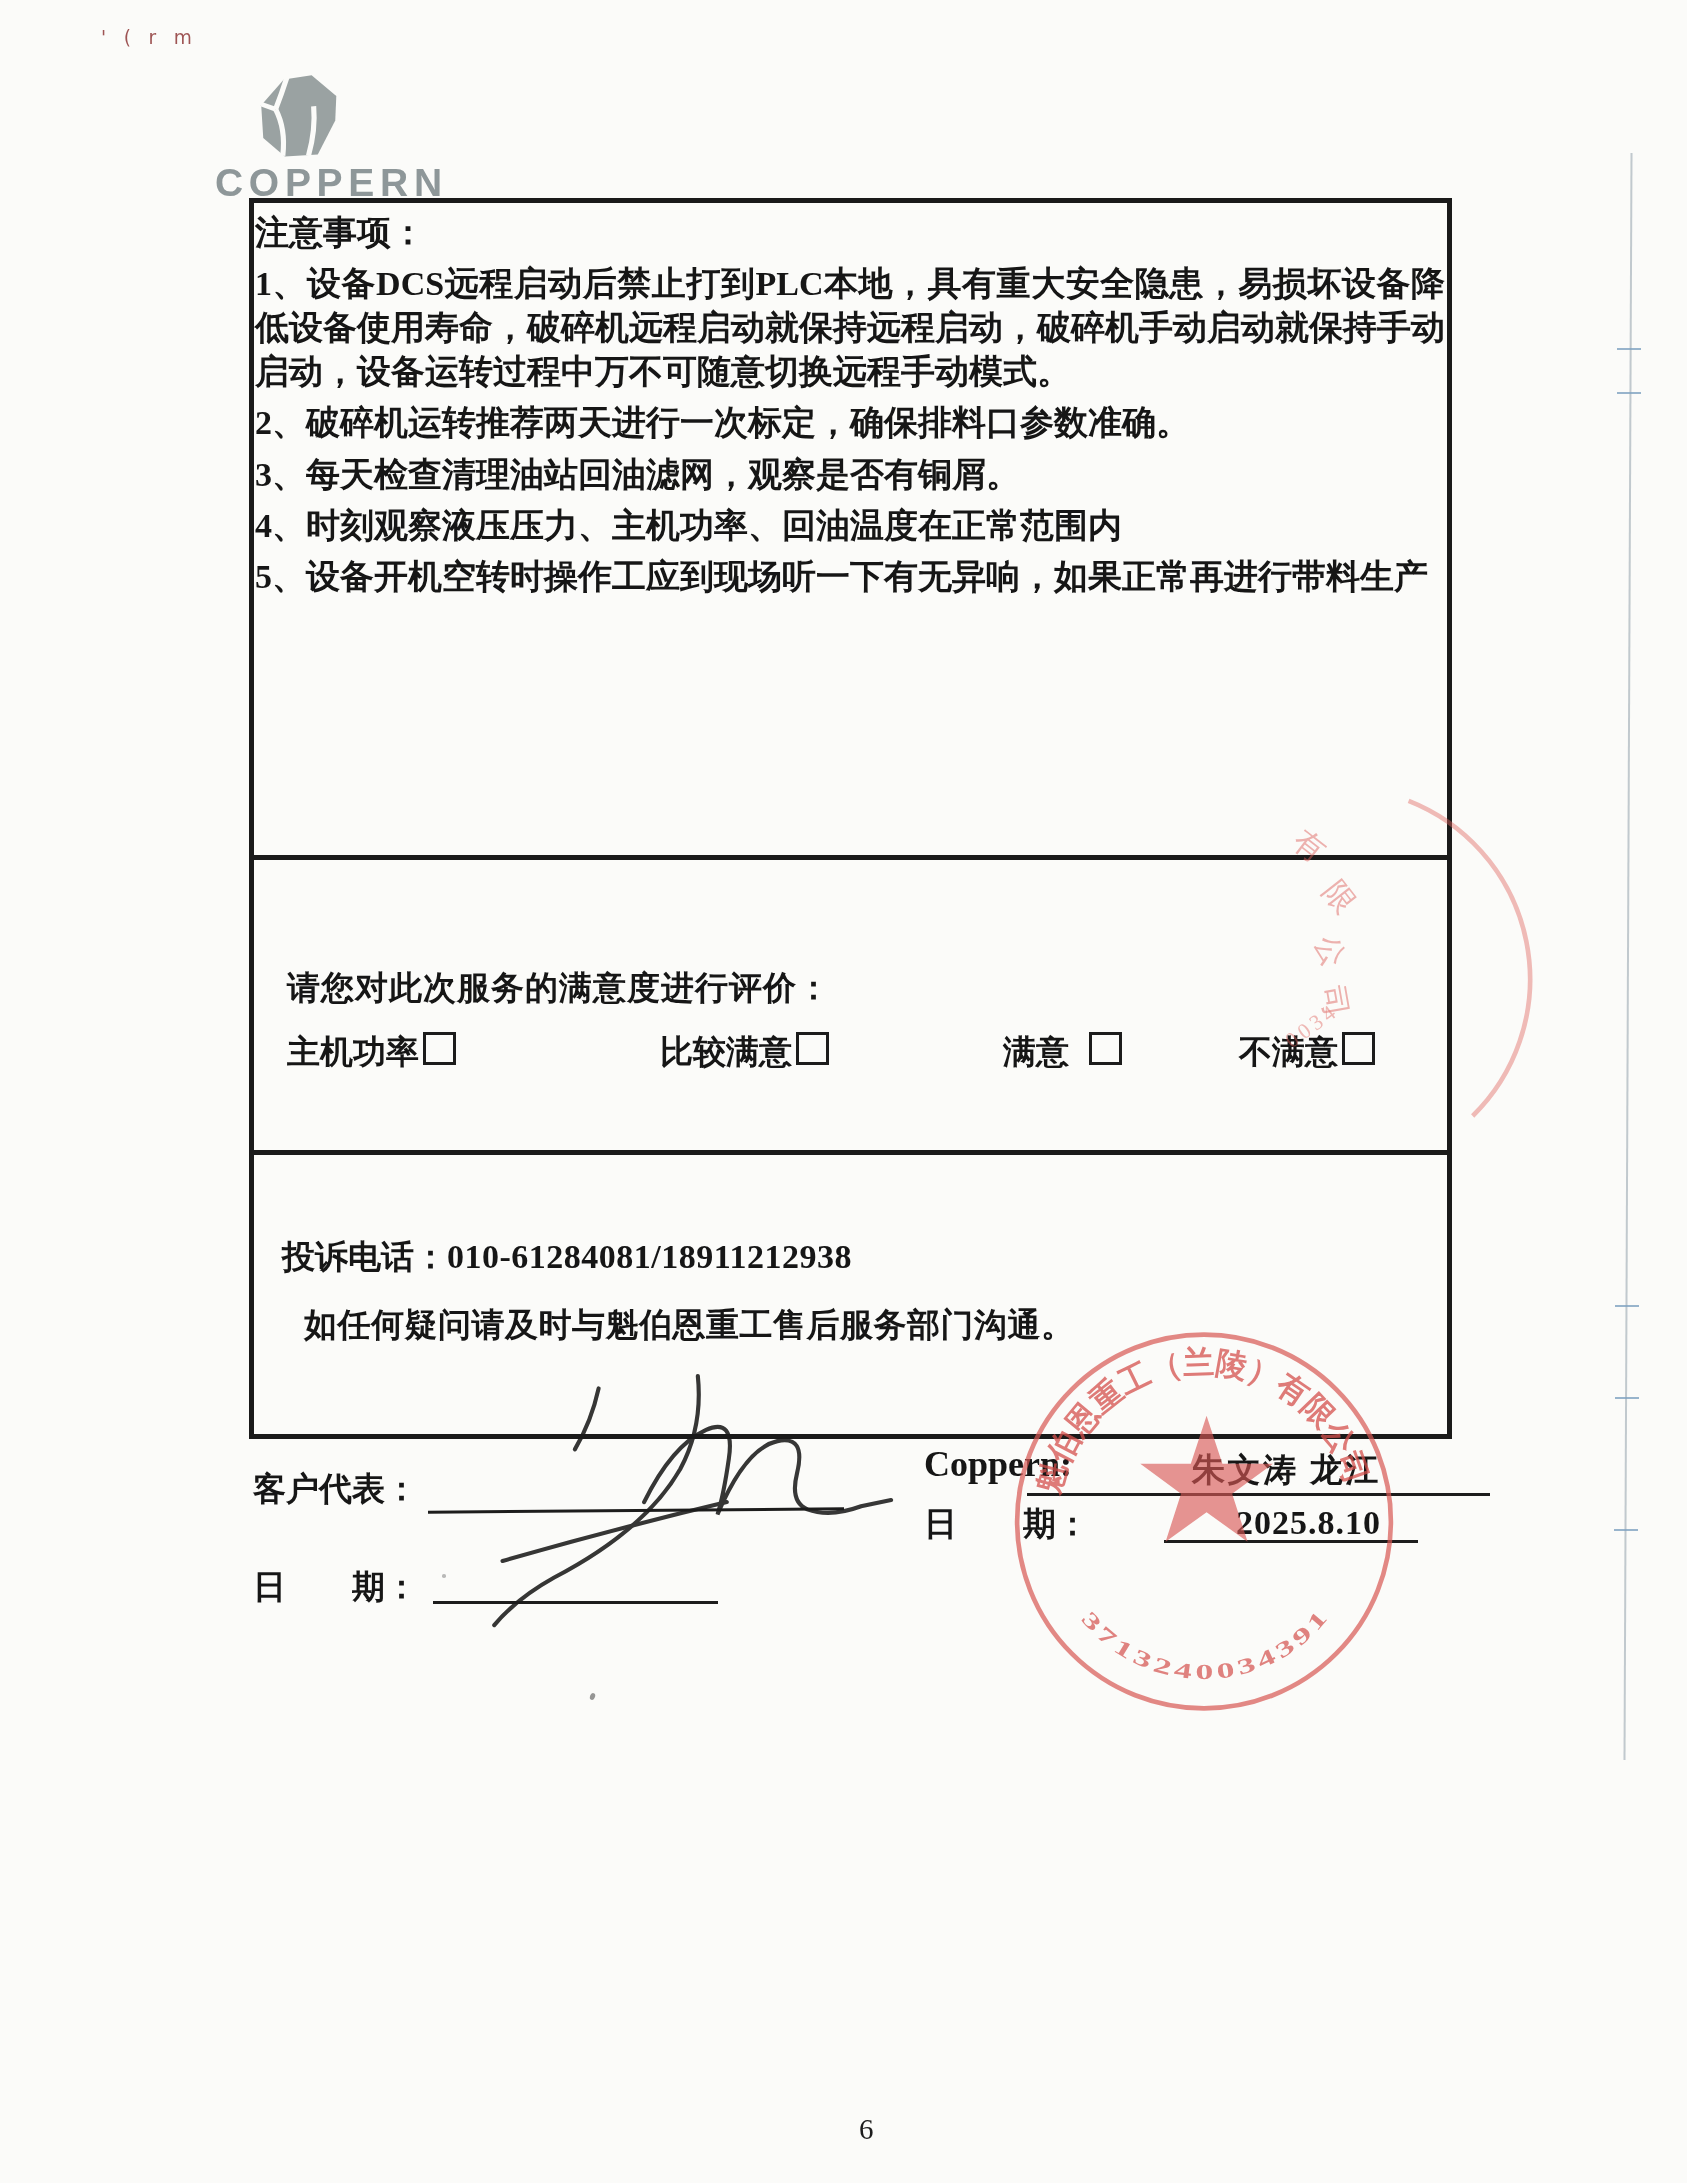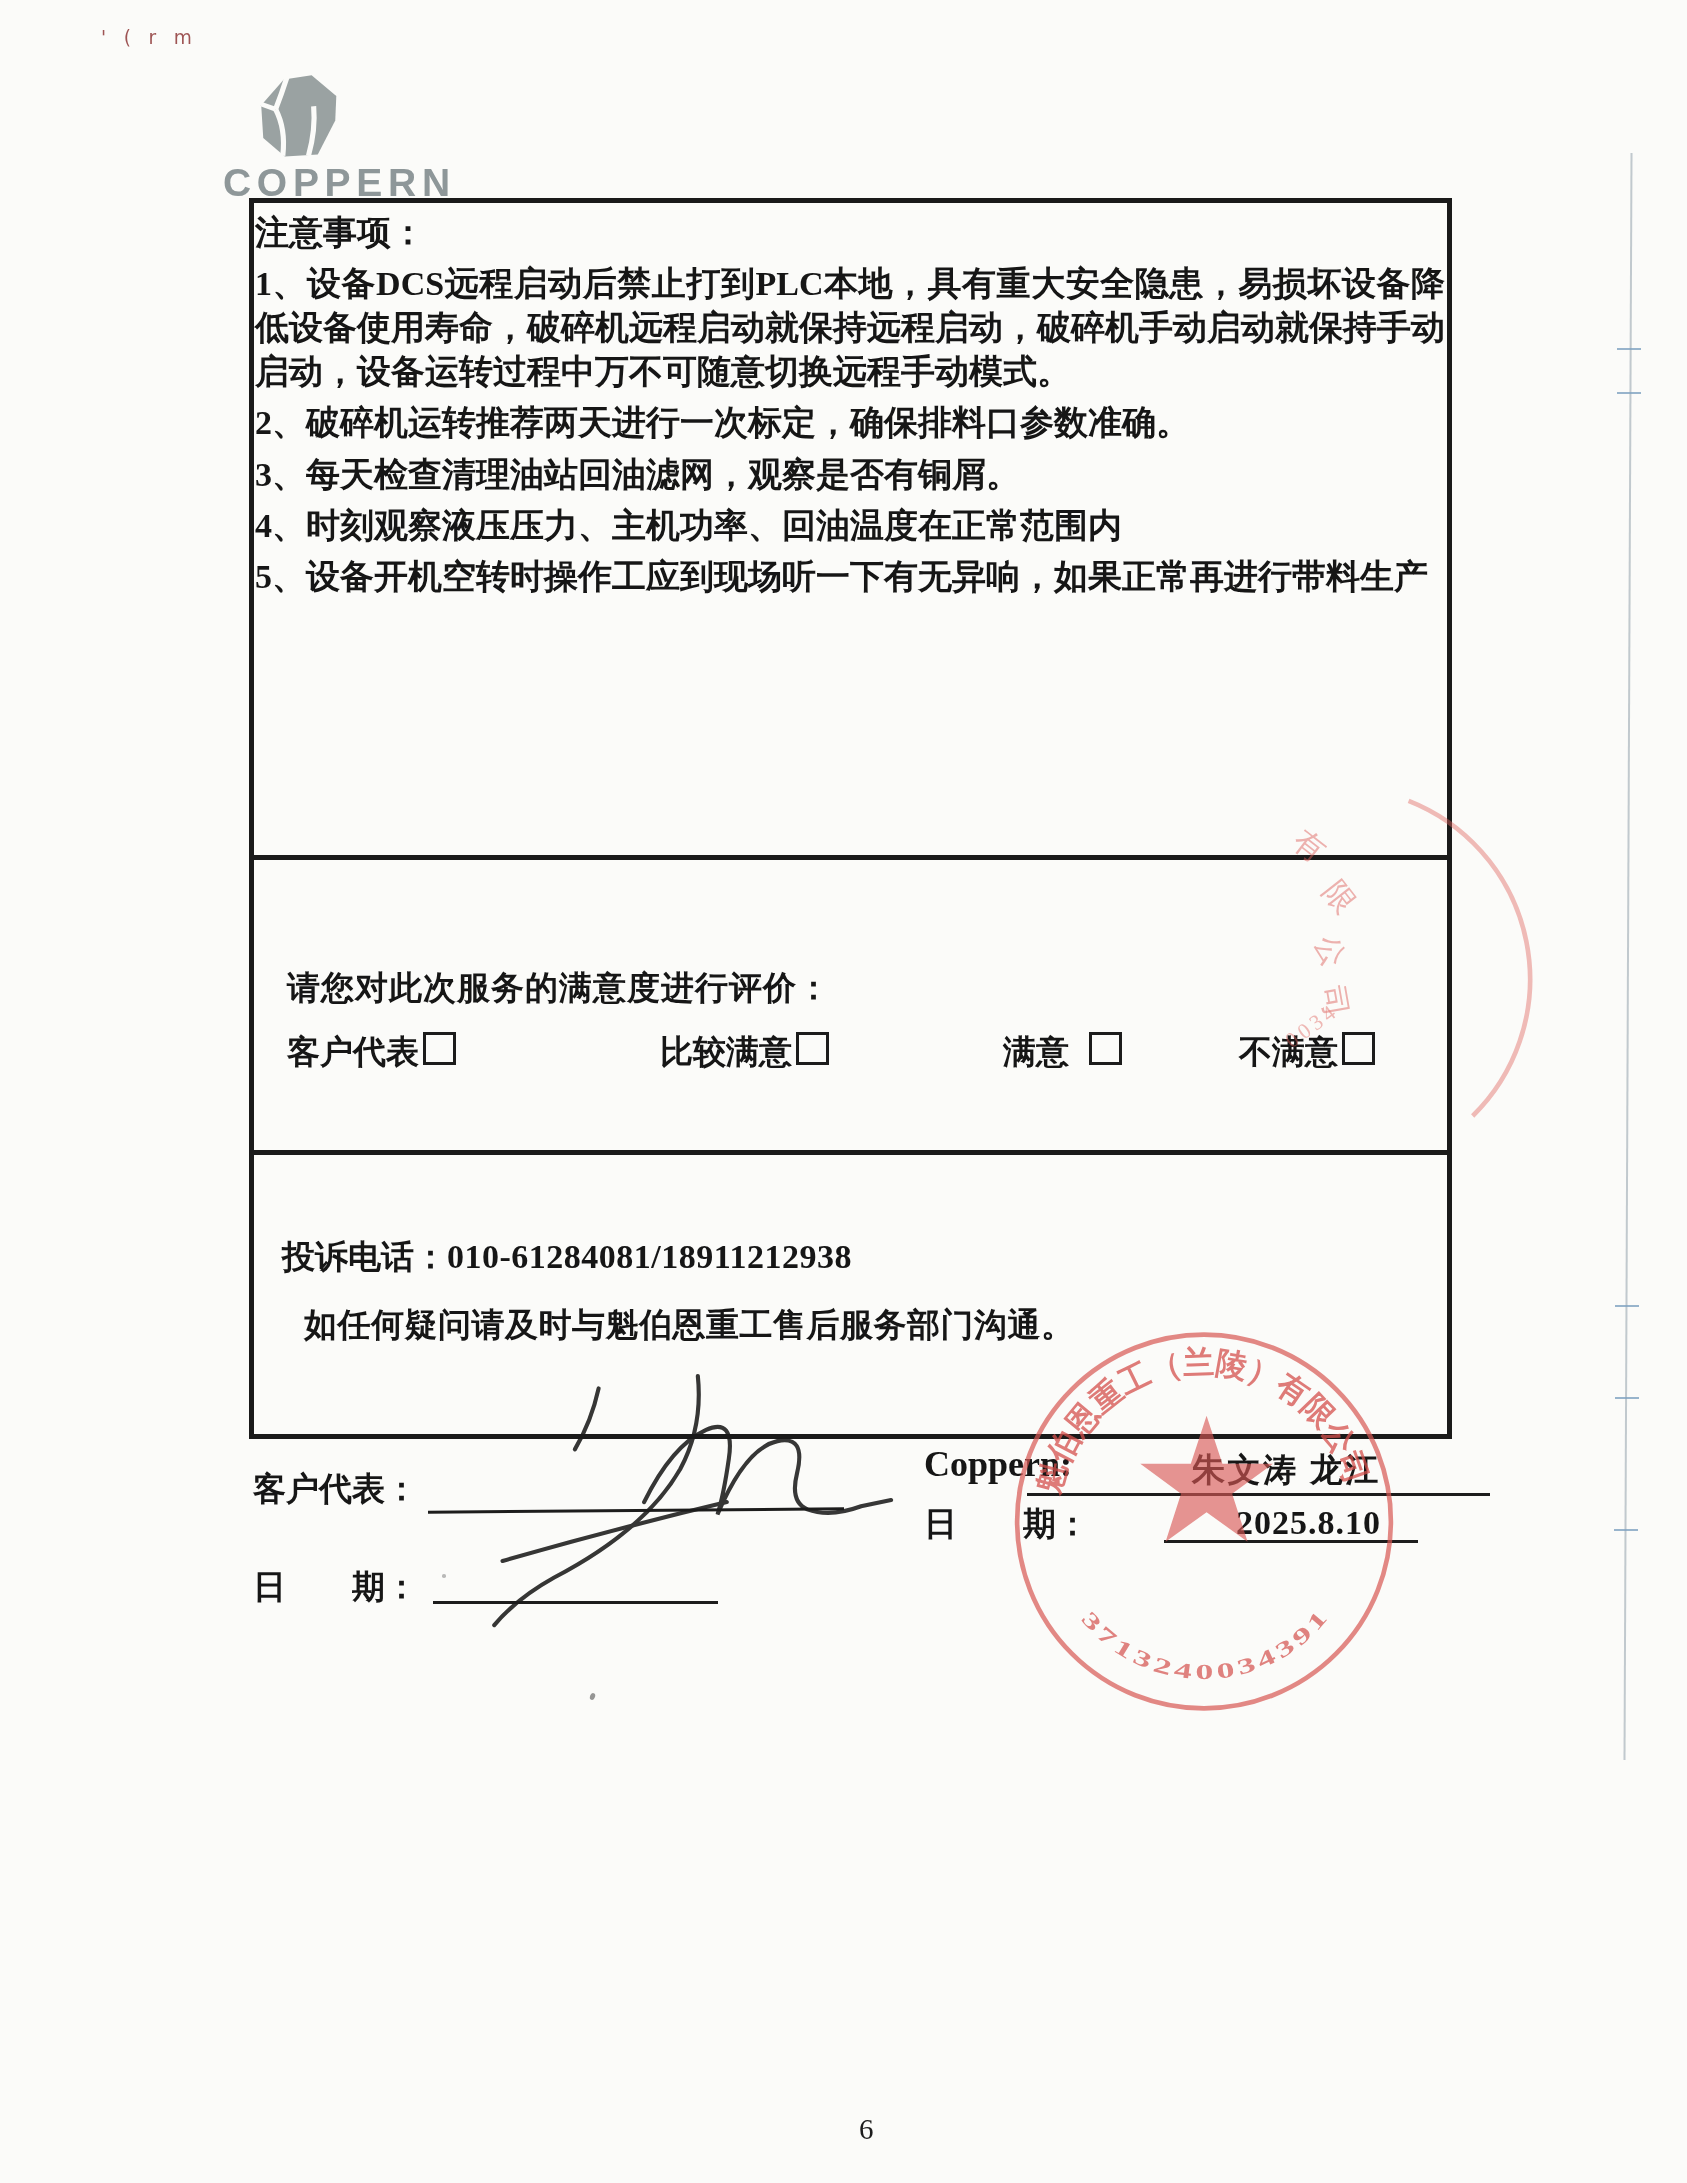--- a/index.html
+++ b/index.html
@@ -13,21 +13,21 @@
   }
   .abs{position:absolute;}
   
   .margin-marks{left:101px;top:27px;font-size:18.6px;color:#7f1d1d;opacity:.75;
     font-family:"DejaVu Sans",sans-serif;letter-spacing:0;}
   .margin-marks span{margin-right:17.6px;}
   
   .brand-text{
     left:215px;top:161px;
     font-family:"Liberation Sans","DejaVu Sans",sans-serif;
-    font-size:39px;font-weight:700;letter-spacing:5.7px;color:#8e9799;margin-left:8px;
+    font-size:39px;font-weight:700;letter-spacing:5.7px;color:#8e9799;
   }
   
   .main-table{
     left:249px;top:198px;width:1193px;height:1231px;
     border:5.2px solid #1a1a1a;
   }
   .hdivider{position:absolute;left:0;width:100%;height:4.7px;background:#1a1a1a;}
   .div1{top:652px;}
   .div2{top:947px;}
   
@@ -99,21 +99,21 @@
     <div class="notice-title">注意事项：</div>
     <div class="notice-item">1、设备DCS远程启动后禁止打到PLC本地，具有重大安全隐患，易损坏设备降低设备使用寿命，破碎机远程启动就保持远程启动，破碎机手动启动就保持手动启动，设备运转过程中万不可随意切换远程手动模式。</div>
     <div class="notice-item">2、破碎机运转推荐两天进行一次标定，确保排料口参数准确。</div>
     <div class="notice-item">3、每天检查清理油站回油滤网，观察是否有铜屑。</div>
     <div class="notice-item">4、时刻观察液压压力、主机功率、回油温度在正常范围内</div>
     <div class="notice-item">5、设备开机空转时操作工应到现场听一下有无异响，如果正常再进行带料生产</div>
   </div>
 
   <div class="abs survey-prompt">请您对此次服务的满意度进行评价：</div>
   <div class="abs survey-opt opt1">
-    <span>客户代表</span><span class="cbox"></span>
+    <span>主机功率</span><span class="cbox"></span>
   </div>
   <div class="abs survey-opt opt2">
     <span>比较满意</span><span class="cbox"></span>
   </div>
   <div class="abs survey-opt opt3">
     <span>满意</span><span class="cbox cbox-wide"></span>
   </div>
   <div class="abs survey-opt opt4">
     <span>不满意</span><span class="cbox"></span>
   </div>

